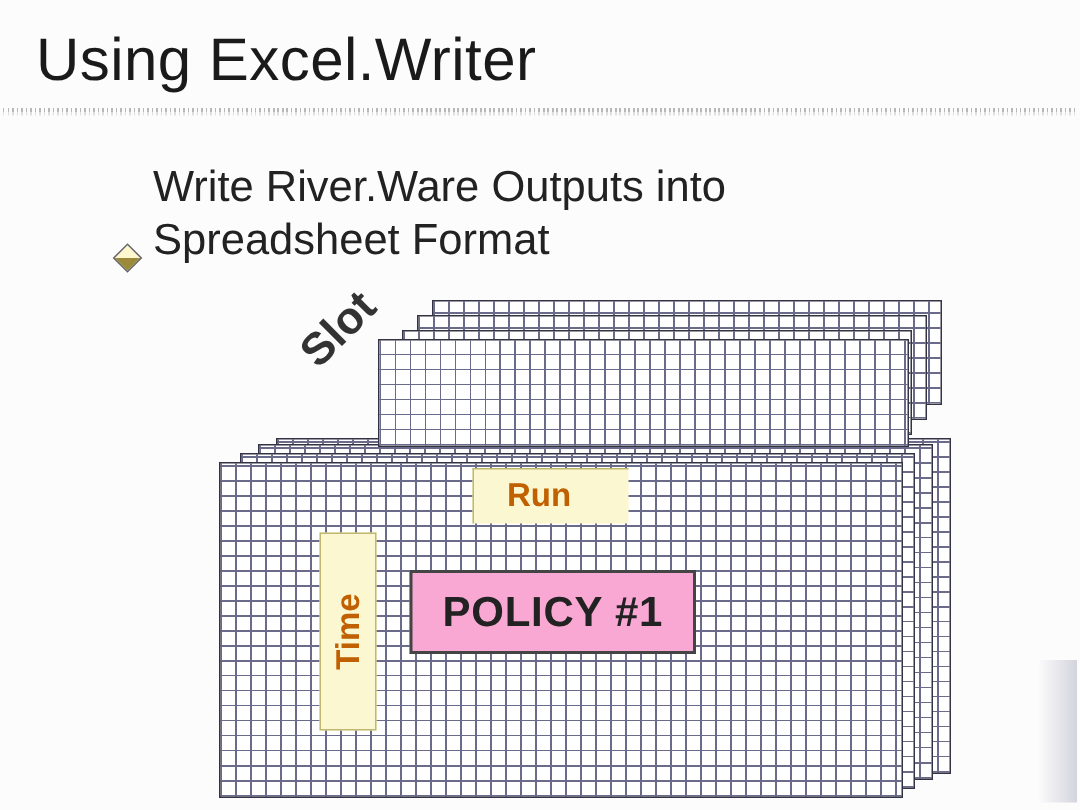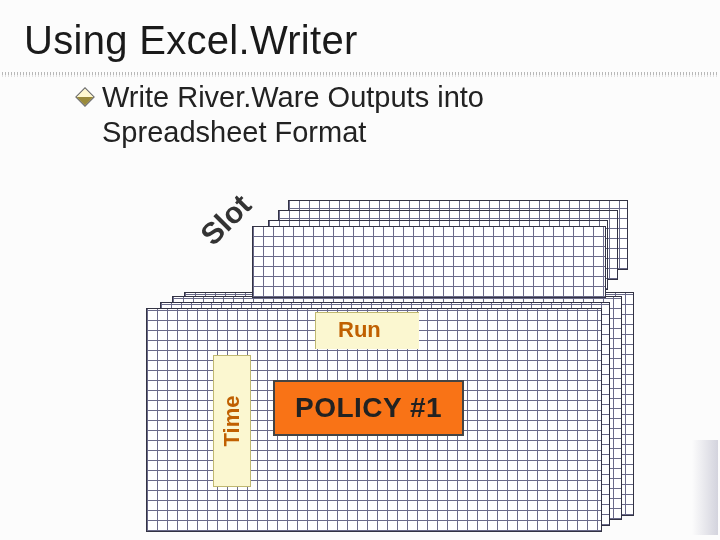--- a/index.html
+++ b/index.html
@@ -37,25 +37,25 @@
     position: absolute;
     top: 75px;
     left: 2px;
     width: 716px;
     height: 2px;
     background: repeating-linear-gradient(90deg, #e0e0e0 0 1px, transparent 1px 3px);
   }
   
   .bullet-row {
     position: absolute;
-    top: 80px;
+    top: 108px;
     left: 78px;
     width: 560px;
     display: flex;
-    align-items: flex-start;
+    align-items: flex-end;
   }
   .diamond {
     width: 14px;
     height: 14px;
     margin-top: 10px;
     margin-right: 10px;
     flex: 0 0 14px;
     transform: rotate(45deg);
     border: 1px solid #666;
     background:
@@ -132,21 +132,21 @@
     font-weight: 700;
     color: #c06000;
     white-space: nowrap;
   }
   
   .policy-box {
     position: absolute;
     left: 273px;
     top: 380px;
     z-index: 20;
-    background: #f97316;
+    background: #f9a8d4;
     border: 2px solid #444;
     padding: 10px 20px;
     font-size: 28px;
     font-weight: 700;
     color: #222;
     font-family: Verdana, Arial, sans-serif;
     letter-spacing: 0.5px;
   }
   
   .shade-r {

